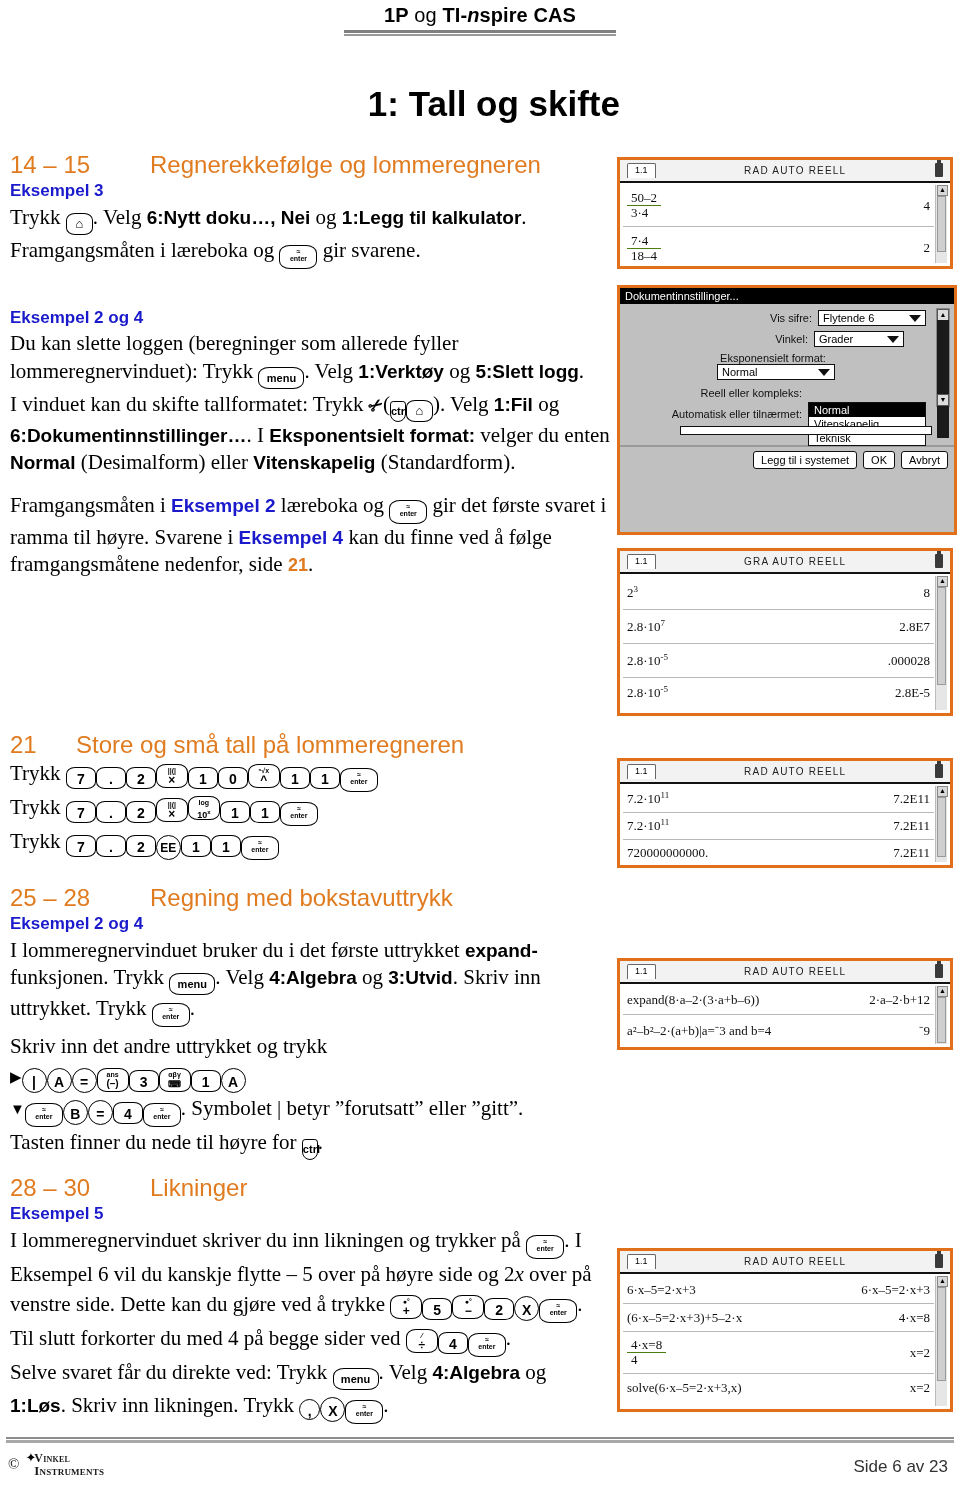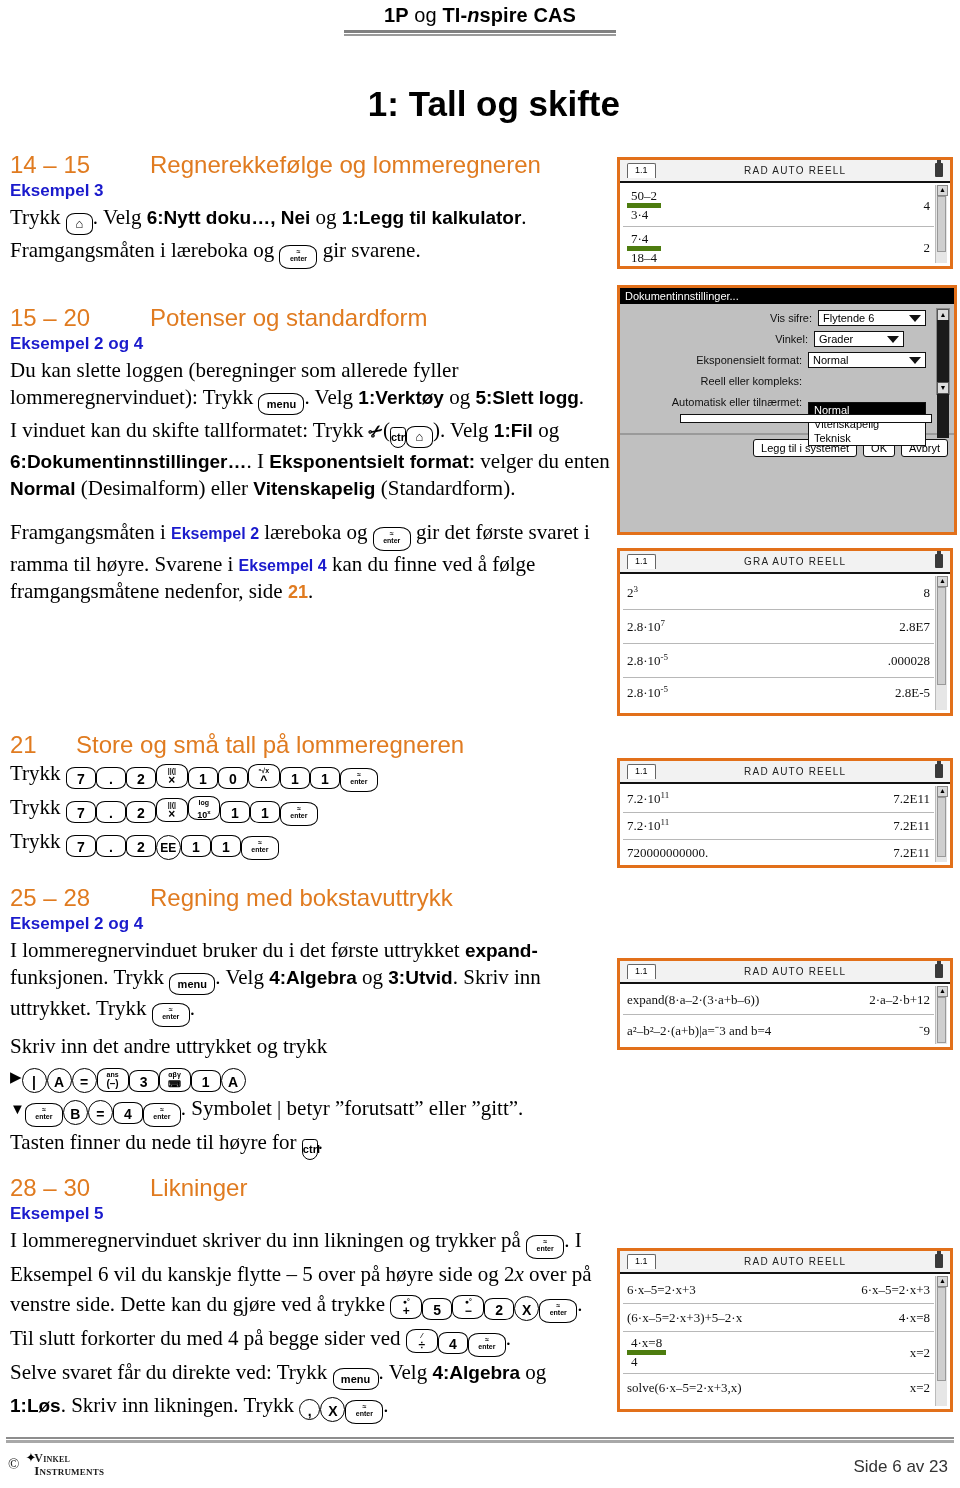--- a/index.html
+++ b/index.html
@@ -43,21 +43,21 @@
   }
   .sect-head .pages { display:inline-block; width:140px; }
   .eks {
     font-family:"Liberation Sans", sans-serif;
     font-weight:bold; font-size:17px; color:#1A1ACC;
     line-height:1.25; margin-top:2px;
   }
   p.body { font-size:21px; line-height:1.30; margin:2px 0 0 0; }
   p.body.gap { margin-top:16px; }
   b.sans { font-family:"Liberation Sans", sans-serif; font-weight:bold; font-size:19px; }
-  span.blue { font-family:"Liberation Sans", sans-serif; font-weight:bold; font-size:16px; color:#1A1ACC; }
+  span.blue { font-family:"Liberation Sans", sans-serif; font-weight:bold; font-size:19px; color:#1A1ACC; }
   span.org { color:#E07B20; font-family:"Liberation Sans", sans-serif; font-weight:bold; font-size:18px; }
   i.mth { font-style:italic; }
 
   
   .key {
     display:inline-block; position:relative; vertical-align:-4px;
     border:1.6px solid #000; background:#fff;
     font-family:"Liberation Sans", sans-serif;
     text-align:center; color:#000; box-sizing:border-box;
     line-height:1;
@@ -115,21 +115,21 @@
   .row {
     display:flex; justify-content:space-between; align-items:center;
     border-bottom:1px solid #b8b8b8; padding:2px 4px 2px 4px; box-sizing:border-box;
     font-family:"Liberation Serif", serif; font-size:13px;
   }
   .row.nb { border-bottom:none; }
   .row .lhs { text-align:left; }
   .row .rhs { text-align:right; }
   sup.e { font-size:9px; vertical-align:super; }
   .frac { display:inline-block; text-align:center; vertical-align:middle; line-height:1.05; }
-  .frac .num { border-bottom:5px solid #4d7c0f; padding:0 4px; display:block; }
+  .frac .num { border-bottom:1px solid #4d7c0f; padding:0 4px; display:block; }
   .frac .den { padding:0 4px; display:block; }
 
   
   .dlg { position:absolute; border:3px solid #E2701A; background:#c0c0c0; box-sizing:border-box;
          font-family:"Liberation Sans", sans-serif; }
   .dlg .title { background:#000; color:#fff; font-size:11px; padding:2px 5px; }
   .dlg .inner { position:relative; padding:6px 6px 2px 6px; }
   .drow { display:flex; align-items:center; justify-content:flex-end; margin-bottom:5px; }
   .dlabel { font-size:11px; color:#111; margin-right:6px; text-align:right; }
   .dfield { background:#fff; border:1.5px solid #111; font-size:11px; padding:1px 4px;
@@ -186,23 +186,20 @@
     <div class="eks">Eksempel 3</div>
     <p class="body">
       <span>Trykk </span><span class="key home">⌂</span><span>. Velg </span><b class="sans">6:Nytt doku…, Nei</b><span> og </span><b class="sans">1:Legg til kalkulator</b><span>.</span>
     </p>
     <p class="body">
       <span>Framgangsmåten i læreboka og </span><span class="key enter"><span class="top">≈</span><span style="font-size:7px;">enter</span></span><span> gir svarene.</span>
     </p>
   </div>
 
   <div class="col" style="top:305px;">
-    <div class="sect-head">
-      <span class="pages">15 – 20</span><span>Potenser og standardform</span>
-    </div>
     <div class="eks">Eksempel 2 og 4</div>
     <p class="body">
       <span>Du kan slette loggen (beregninger som allerede fyller lommeregnervinduet): Trykk </span><span class="key wide">menu</span><span>. Velg </span><b class="sans">1:Verktøy</b><span> og </span><b class="sans">5:Slett logg</b><span>.</span>
     </p>
     <p class="body">
       <span>I vinduet kan du skifte tallformatet: Trykk </span><span class="wrench">✂</span>(<span class="key ctrl">ctrl</span><span class="key home">⌂</span>)<span>. Velg </span><b class="sans">1:Fil</b><span> og </span><b class="sans">6:Dokumentinnstillinger…</b><span>. I </span><b class="sans">Eksponentsielt format:</b><span> velger du enten </span><b class="sans">Normal</b><span> (Desimalform) eller </span><b class="sans">Vitenskapelig</b><span> (Standardform).</span>
     </p>
     <p class="body gap">
       <span>Framgangsmåten i </span><span class="blue">Eksempel 2</span><span> læreboka og </span><span class="key enter"><span class="top">≈</span><span style="font-size:7px;">enter</span></span><span> gir det første svaret i ramma til høyre. Svarene i </span><span class="blue">Eksempel 4</span><span> kan du finne ved å følge framgangsmåtene nedenfor, side </span><span class="org">21</span><span>.</span>
     </p>
@@ -307,21 +304,21 @@
       </div>
 
       <div class="drow" style="padding-right:44px;">
         <span class="dlabel">Vinkel:</span>
         <span class="dfield" style="width:90px;">
           <span class="cap">Grader</span>
           <span class="chev"></span>
         </span>
       </div>
 
-      <div class="drow" style="padding-right:22px;">
+      <div class="drow" style="padding-right:22px;flex-direction:column;">
         <span class="dlabel">Eksponensielt format:</span>
         <span class="dfield" style="width:118px;">
           <span class="cap">Normal</span>
           <span class="chev"></span>
         </span>
       </div>
 
       <div class="drow" style="padding-right:22px;">
         <span class="dlabel">Reell eller kompleks:</span>
         <span style="display:inline-block;width:118px;height:16px;"></span>

